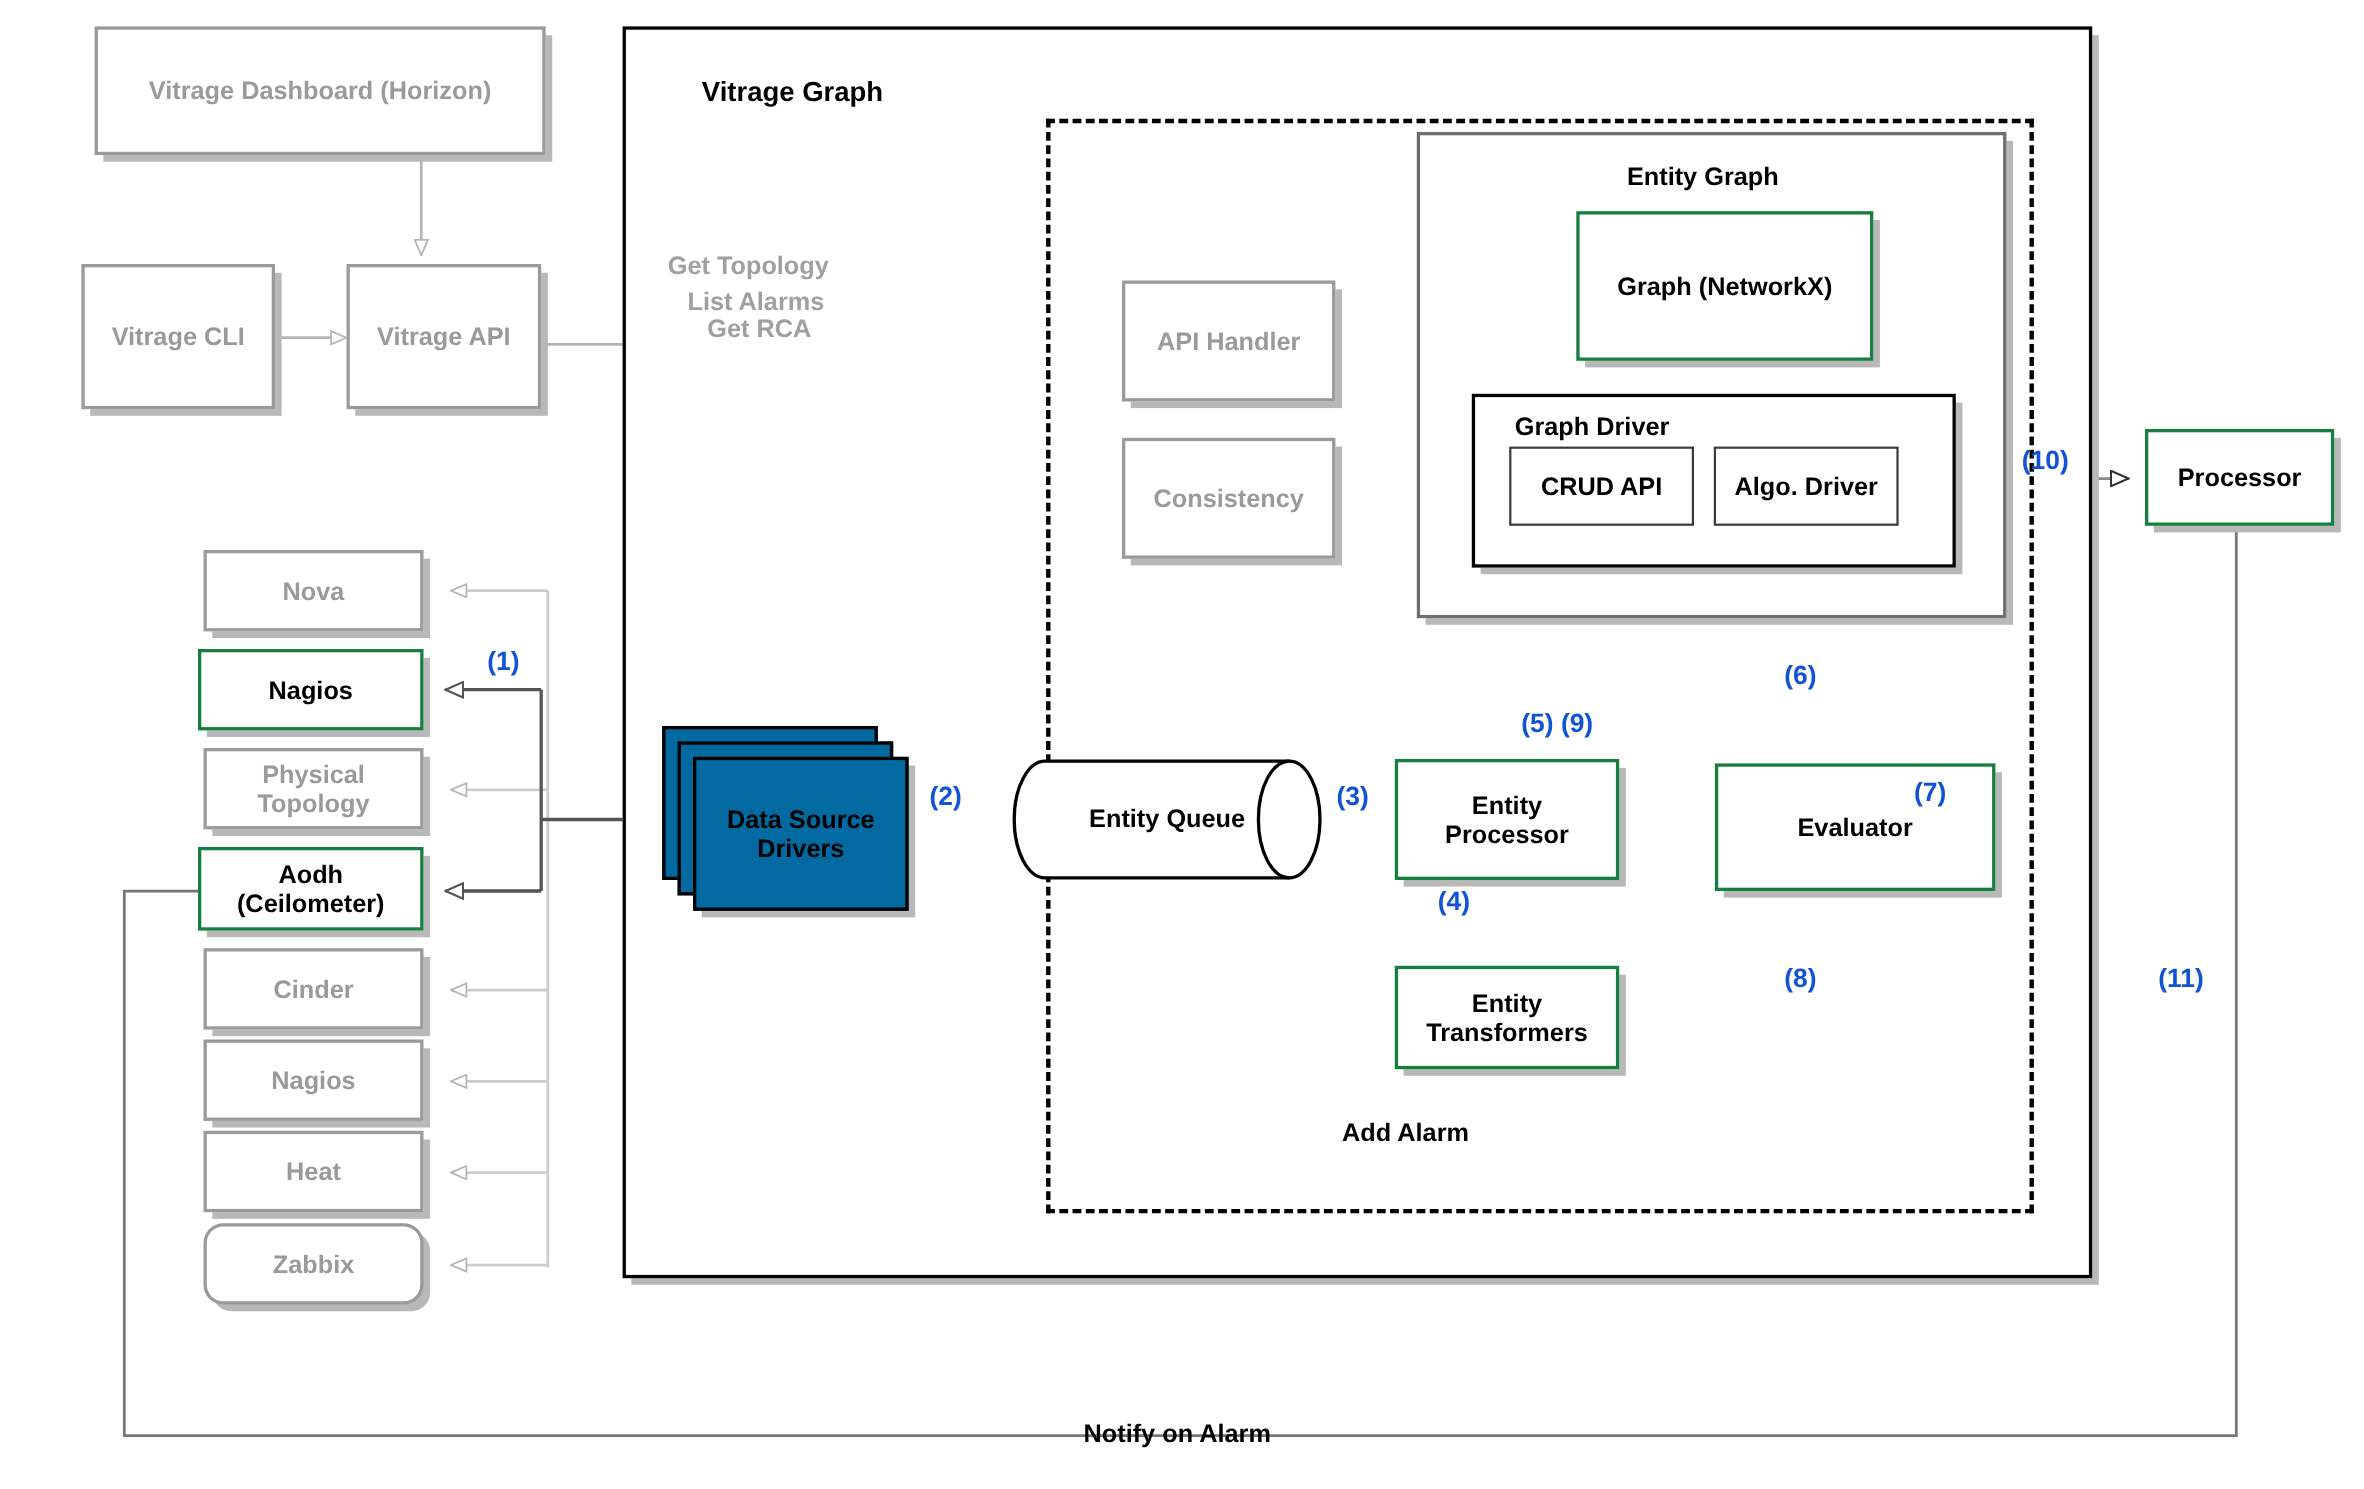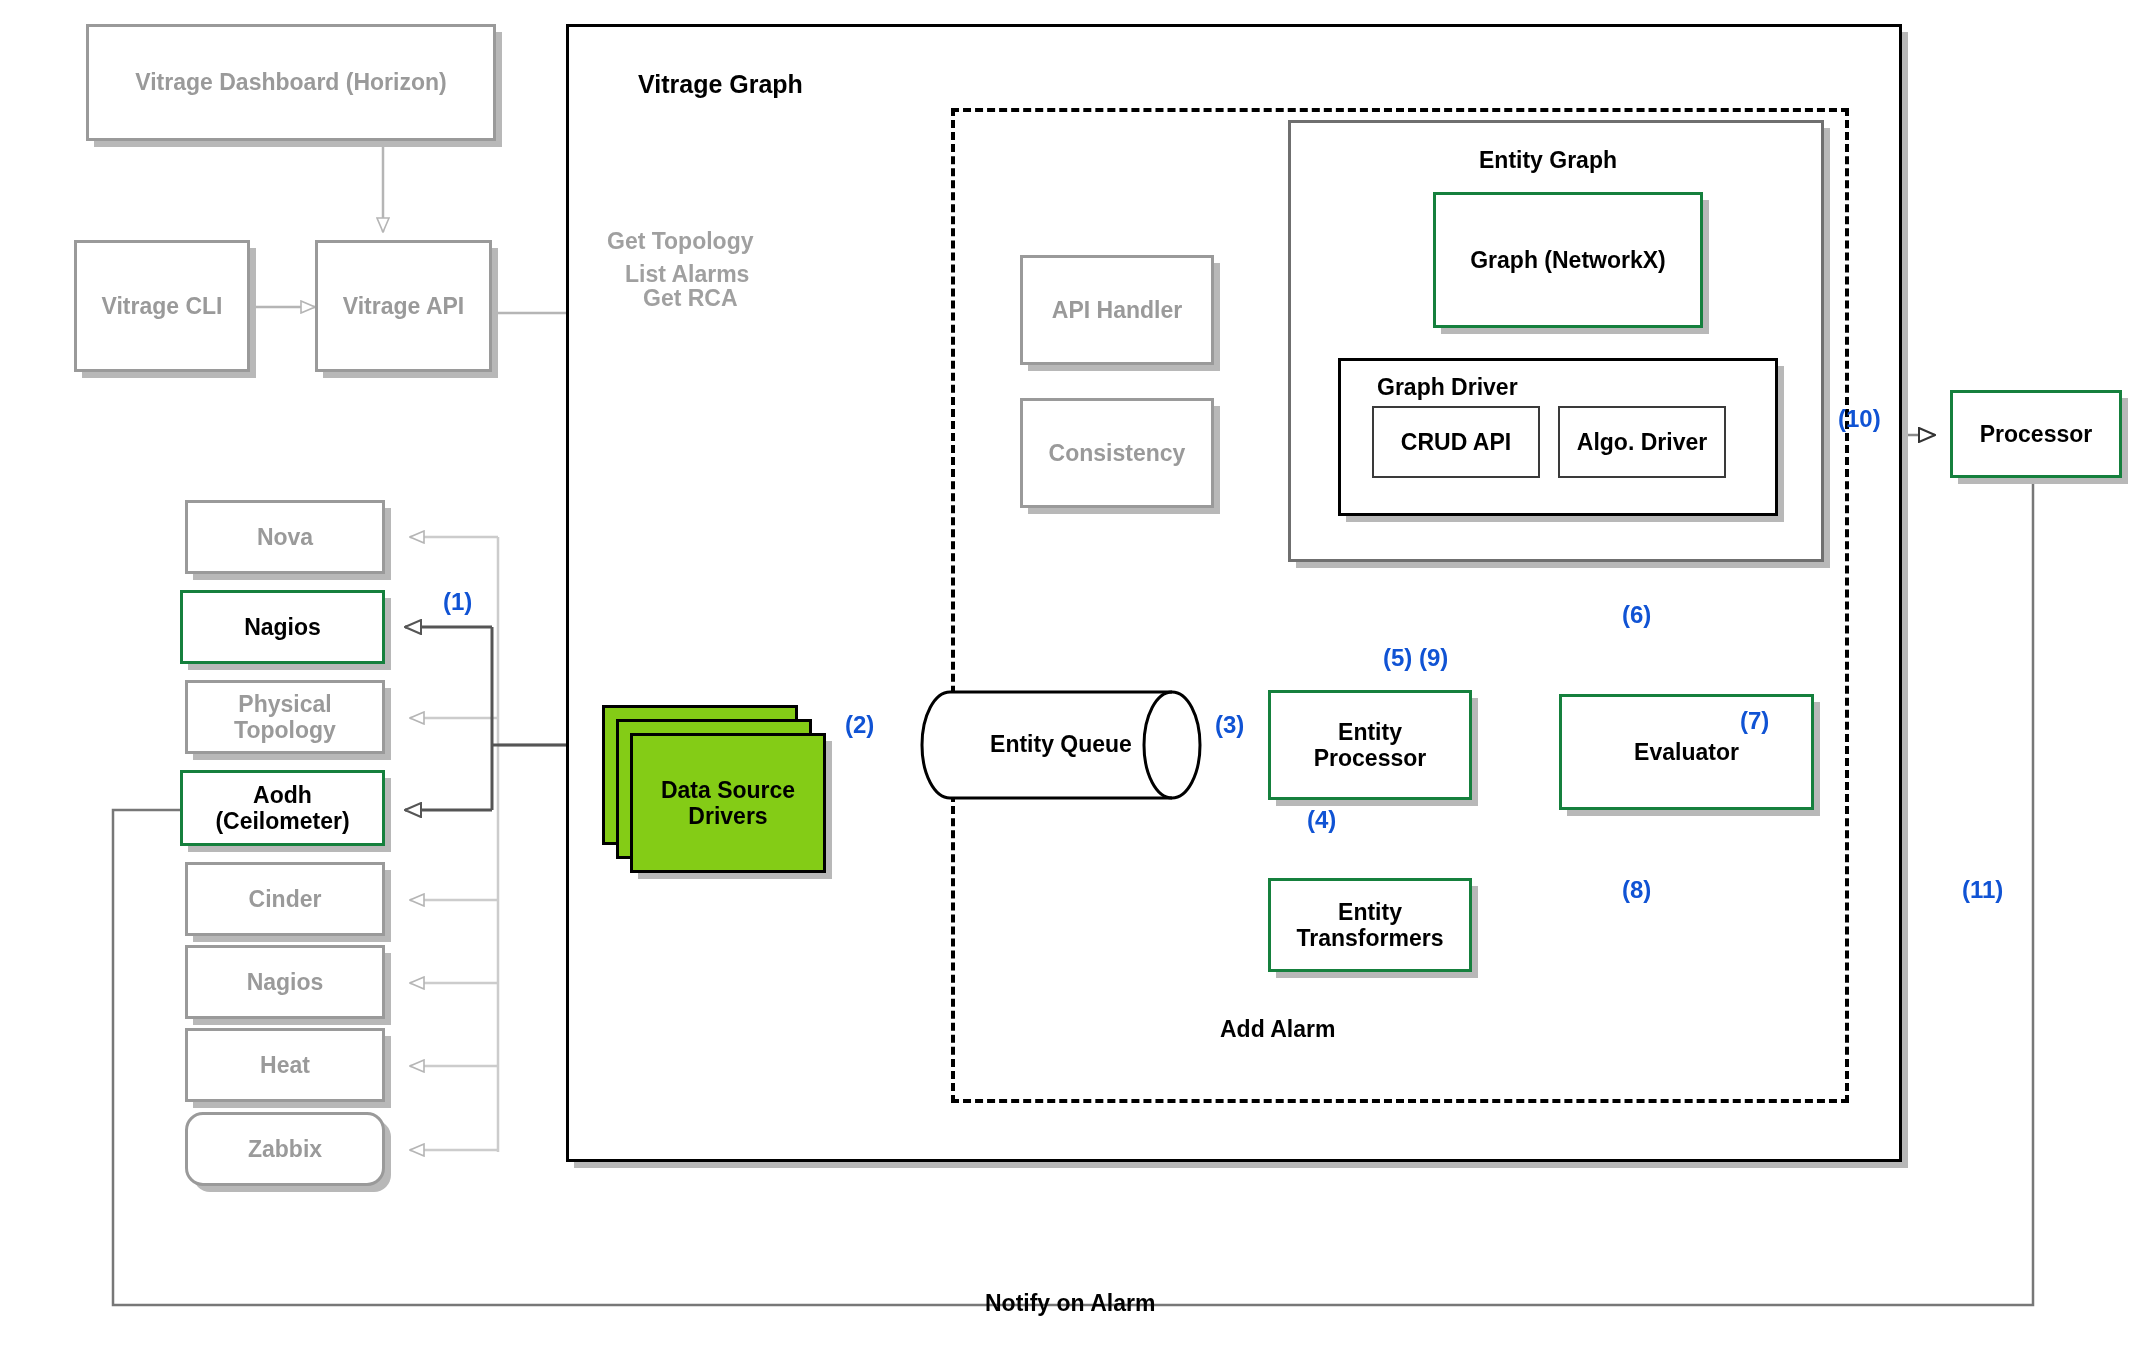--- a/index.html
+++ b/index.html
@@ -97,22 +97,21 @@
   .edge-label.black-txt { color: #000000; }
   
   .stack {
     position: absolute;
     z-index: 5;
   }
   .stack .sheet {
     position: absolute;
     box-sizing: border-box;
     border: 3px solid #000000;
-    background: #84cc16;
-    margin-top: 45px;
+    background: #0369a1;
   }
   .stack .front {
     box-shadow: 7px 7px 0 -1px #b8b8b8;
     display: flex;
     align-items: center;
     justify-content: center;
     text-align: center;
     font-weight: bold;
     color: #000;
     line-height: 1.15;

